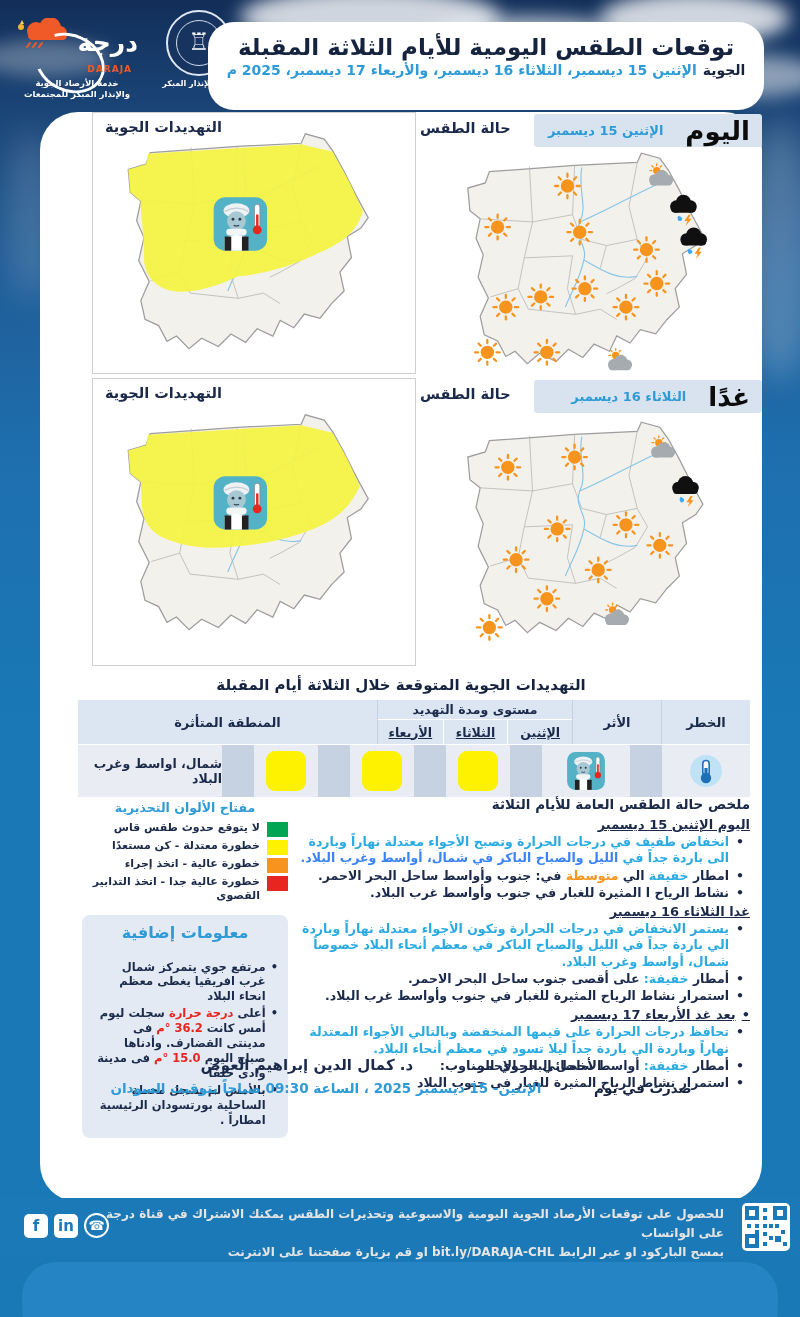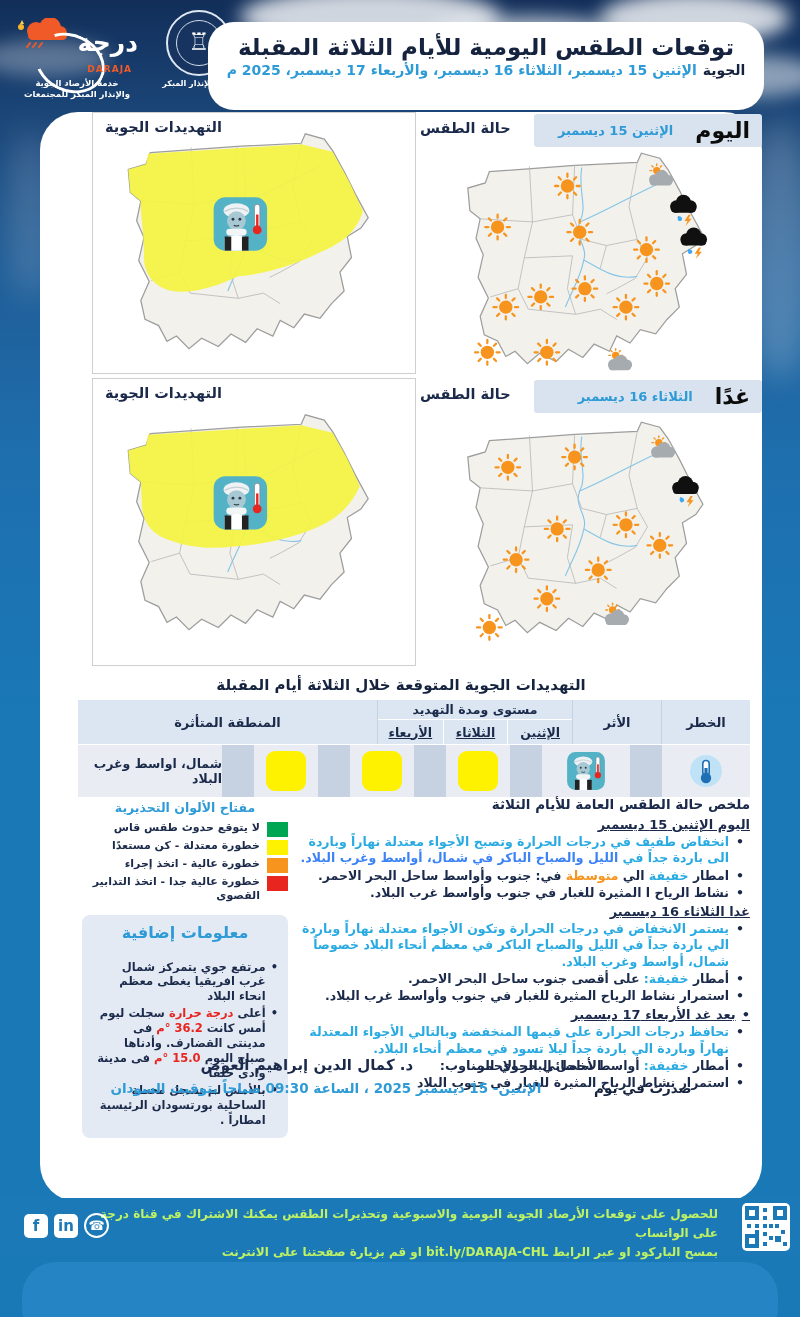--- a/index.html
+++ b/index.html
@@ -20,21 +20,21 @@
   .unit-glyph{position:absolute;left:50%;top:50%;transform:translate(-50%,-52%);font-size:24px;color:#fff;}
   .unit-caption{font-size:8px;font-weight:bold;margin-top:3px;}
   
   .title-card{position:absolute;left:208px;top:22px;width:556px;height:88px;background:#fff;border-radius:26px;direction:rtl;text-align:center;}
   .main-title{margin:12px 10px 2px;font-size:23px;font-weight:bold;color:#16233f;}
   .dates-line{font-size:14px;font-weight:bold;color:#2e9bd6;}
   .dates-line .pfx{color:#16233f;margin-left:6px;}
   
   .main-card{position:absolute;left:40px;top:112px;width:722px;height:1090px;background:#fff;border-radius:38px;}
   .tabbar{position:absolute;width:228px;height:33px;background:#d9e3f0;border-radius:3px;direction:rtl;display:flex;align-items:center;gap:22px;padding-right:12px;box-sizing:border-box;}
-  .tab-big{font-size:22px;font-weight:bold;color:#0c0c0c;line-height:1;}
+  .tab-big{font-size:26px;font-weight:bold;color:#0c0c0c;line-height:1;}
   .tab-date{font-size:13px;font-weight:bold;color:#2e9bd6;}
   .sec-label{position:absolute;font-size:14.5px;font-weight:bold;color:#1b2a4a;direction:rtl;}
   .threat-panel{position:absolute;border:1px solid #cfcfcf;background:#fff;}
   .panel-title{position:absolute;left:12px;top:6px;font-size:14.5px;font-weight:bold;color:#1b2a4a;direction:rtl;}
   .mapsvg{position:absolute;}
   
   .table-title{position:absolute;left:0;width:100%;text-align:center;font-size:15px;font-weight:bold;color:#16233f;direction:rtl;}
   .ttable{position:absolute;left:38px;width:672px;direction:rtl;font-weight:bold;color:#1b2a4a;}
   .trow{display:grid;grid-template-columns:88px 88px 64px 64px 64px 1fr;gap:1px;background:#c6d2e2;}
   .thead-cell{background:#dbe6f2;display:flex;align-items:center;justify-content:center;font-size:13px;height:44px;}
@@ -63,21 +63,21 @@
   .extra-bullet{display:flex;font-size:11.5px;font-weight:bold;line-height:1.3;margin:2px 0;}
   .extra-bullet .dot{margin-left:5px;}
   
   .signature{position:absolute;left:0;width:100%;text-align:center;direction:rtl;color:#1b2a4a;}
   .sig-line1{font-size:13px;font-weight:bold;}
   .sig-name{font-size:15px;margin-right:22px;}
   .sig-line2{font-size:13.5px;font-weight:bold;margin-top:6px;color:#2e9bd6;}
   .sig-line2 .pfx{color:#16233f;padding-left:48px;}
   
   .footer-bar{position:absolute;left:0;top:1198px;width:800px;height:58px;background:#1b79b7;}
-  .footer-text{position:absolute;right:82px;top:7px;width:640px;direction:rtl;text-align:right;color:#bef264;font-weight:bold;font-size:12px;line-height:1.6;}
+  .footer-text{position:absolute;right:76px;top:7px;width:640px;direction:rtl;text-align:right;color:#e5e5e5;font-weight:bold;font-size:12px;line-height:1.6;}
   .qr{position:absolute;right:10px;top:5px;width:48px;height:48px;background:#fff;border-radius:5px;padding:3px;box-sizing:border-box;}
   .socials{position:absolute;left:24px;top:15px;display:flex;gap:6px;align-items:center;}
   .soc{width:24px;height:24px;background:#fff;border-radius:5px;color:#1b79b7;font-weight:bold;display:flex;align-items:center;justify-content:center;font-size:15px;}
   .soc.round{background:transparent;border:2px solid #fff;border-radius:50%;color:#fff;font-size:13px;width:21px;height:21px;}
   .bottom-band{position:absolute;left:22px;top:1262px;width:756px;height:80px;background:#2585c4;border-radius:34px;}
   .hidden-defs{position:absolute;width:0;height:0;}
 </style>
 </head>
 <body>
 

